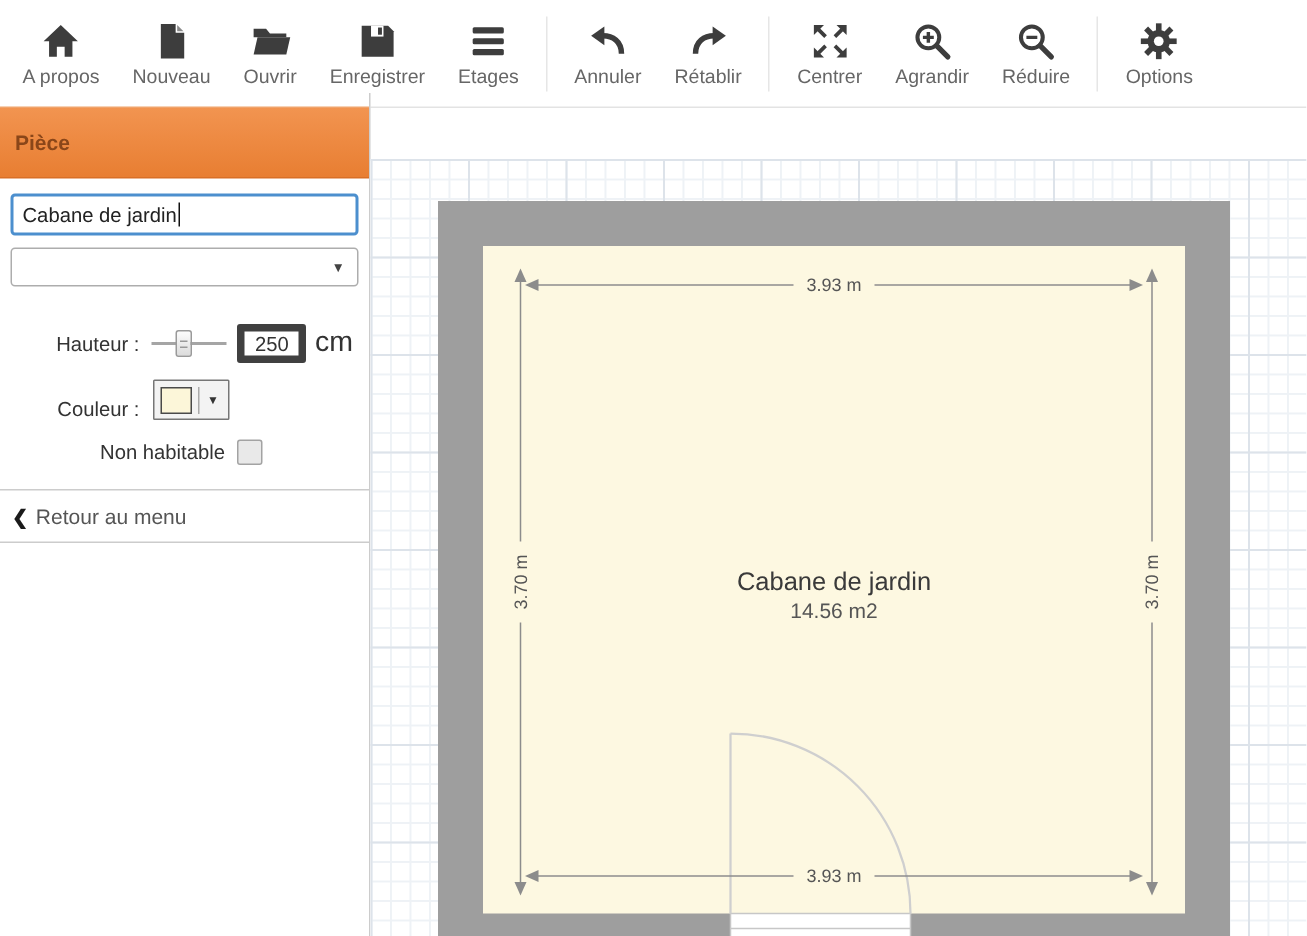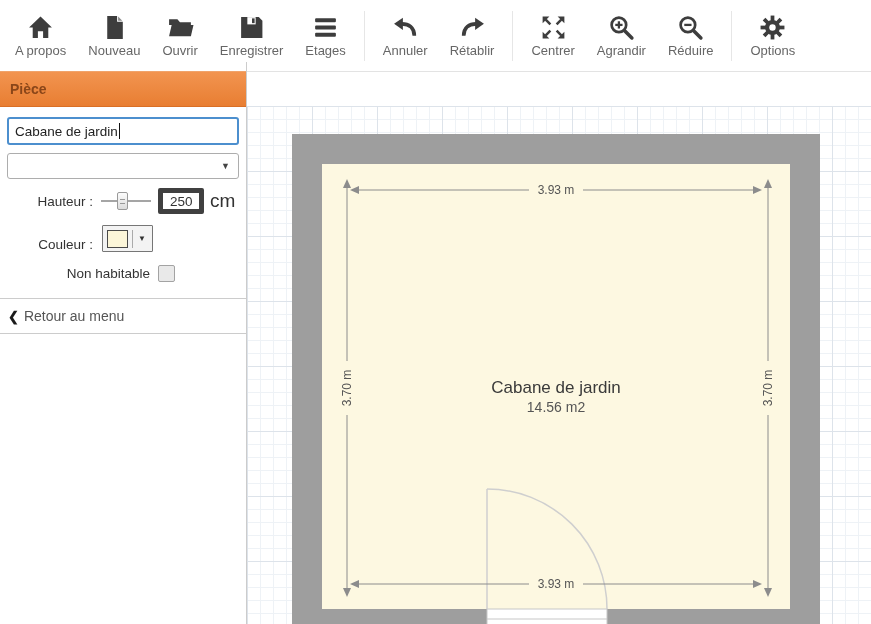--- a/index.html
+++ b/index.html
@@ -22,42 +22,42 @@
   .tb-icon { height:29px; display:flex; align-items:center; justify-content:center; }
   .tb-label { font-size:13px; color:#666; white-space:nowrap; }
   .tb-divider { width:1px; height:50px; background:#e6e6e6; margin:0 7px; flex:0 0 1px; }
 
   
   .sidebar {
     position:absolute; top:62px; left:0; width:247px; bottom:0;
     background:#fff; border-right:1px solid #ccc;
   }
   .panel-header {
-    margin-top:9px; height:36px;
+    margin-top:9px; height:48px;
     background:linear-gradient(180deg,#f29450,#e87e32);
     border-top:1px solid #f0a36b; border-bottom:1px solid #d96f26;
     color:#8a4619; font-weight:bold; font-size:14px;
     display:flex; align-items:center; padding:0 10px;
   }
   .textbox {
     margin:10px 7px 0; height:28px; background:#fff;
     border:2px solid #4c8fce; border-radius:3px;
     display:flex; align-items:center; padding:0 6px;
     font-size:13.5px; color:#222; cursor:text;
   }
   .caret { width:1px; height:16px; background:#111; margin-left:1px; }
   .selectbox {
     margin:8px 7px 0; height:26px; background:#fff;
     border:1px solid #adadad; border-radius:3px;
     display:flex; align-items:center; justify-content:flex-end;
     padding:0 8px; cursor:pointer;
   }
   .select-arrow { font-size:9px; color:#444; }
   .form-row { display:flex; align-items:center; }
-  .row-hauteur { margin-top:9px; }
+  .row-hauteur { margin-top:25px; }
   .row-couleur { margin-top:11px;align-items:flex-end; }
   .row-nh { margin-top:13px; }
   .form-label { width:98px; text-align:right; font-size:13.5px; color:#333; padding-right:5px; }
   .slider { position:relative; width:50px; height:18px; margin:0 3px; }
   .slider-track { position:absolute; top:8px; left:0; right:0; height:2px; background:#a5a5a5; }
   .slider-handle {
     position:absolute; left:16px; top:0; width:11px; height:18px;
     background:linear-gradient(#fcfcfc,#dcdcdc);
     border:1px solid #9a9a9a; border-radius:2px; cursor:pointer;
   }

